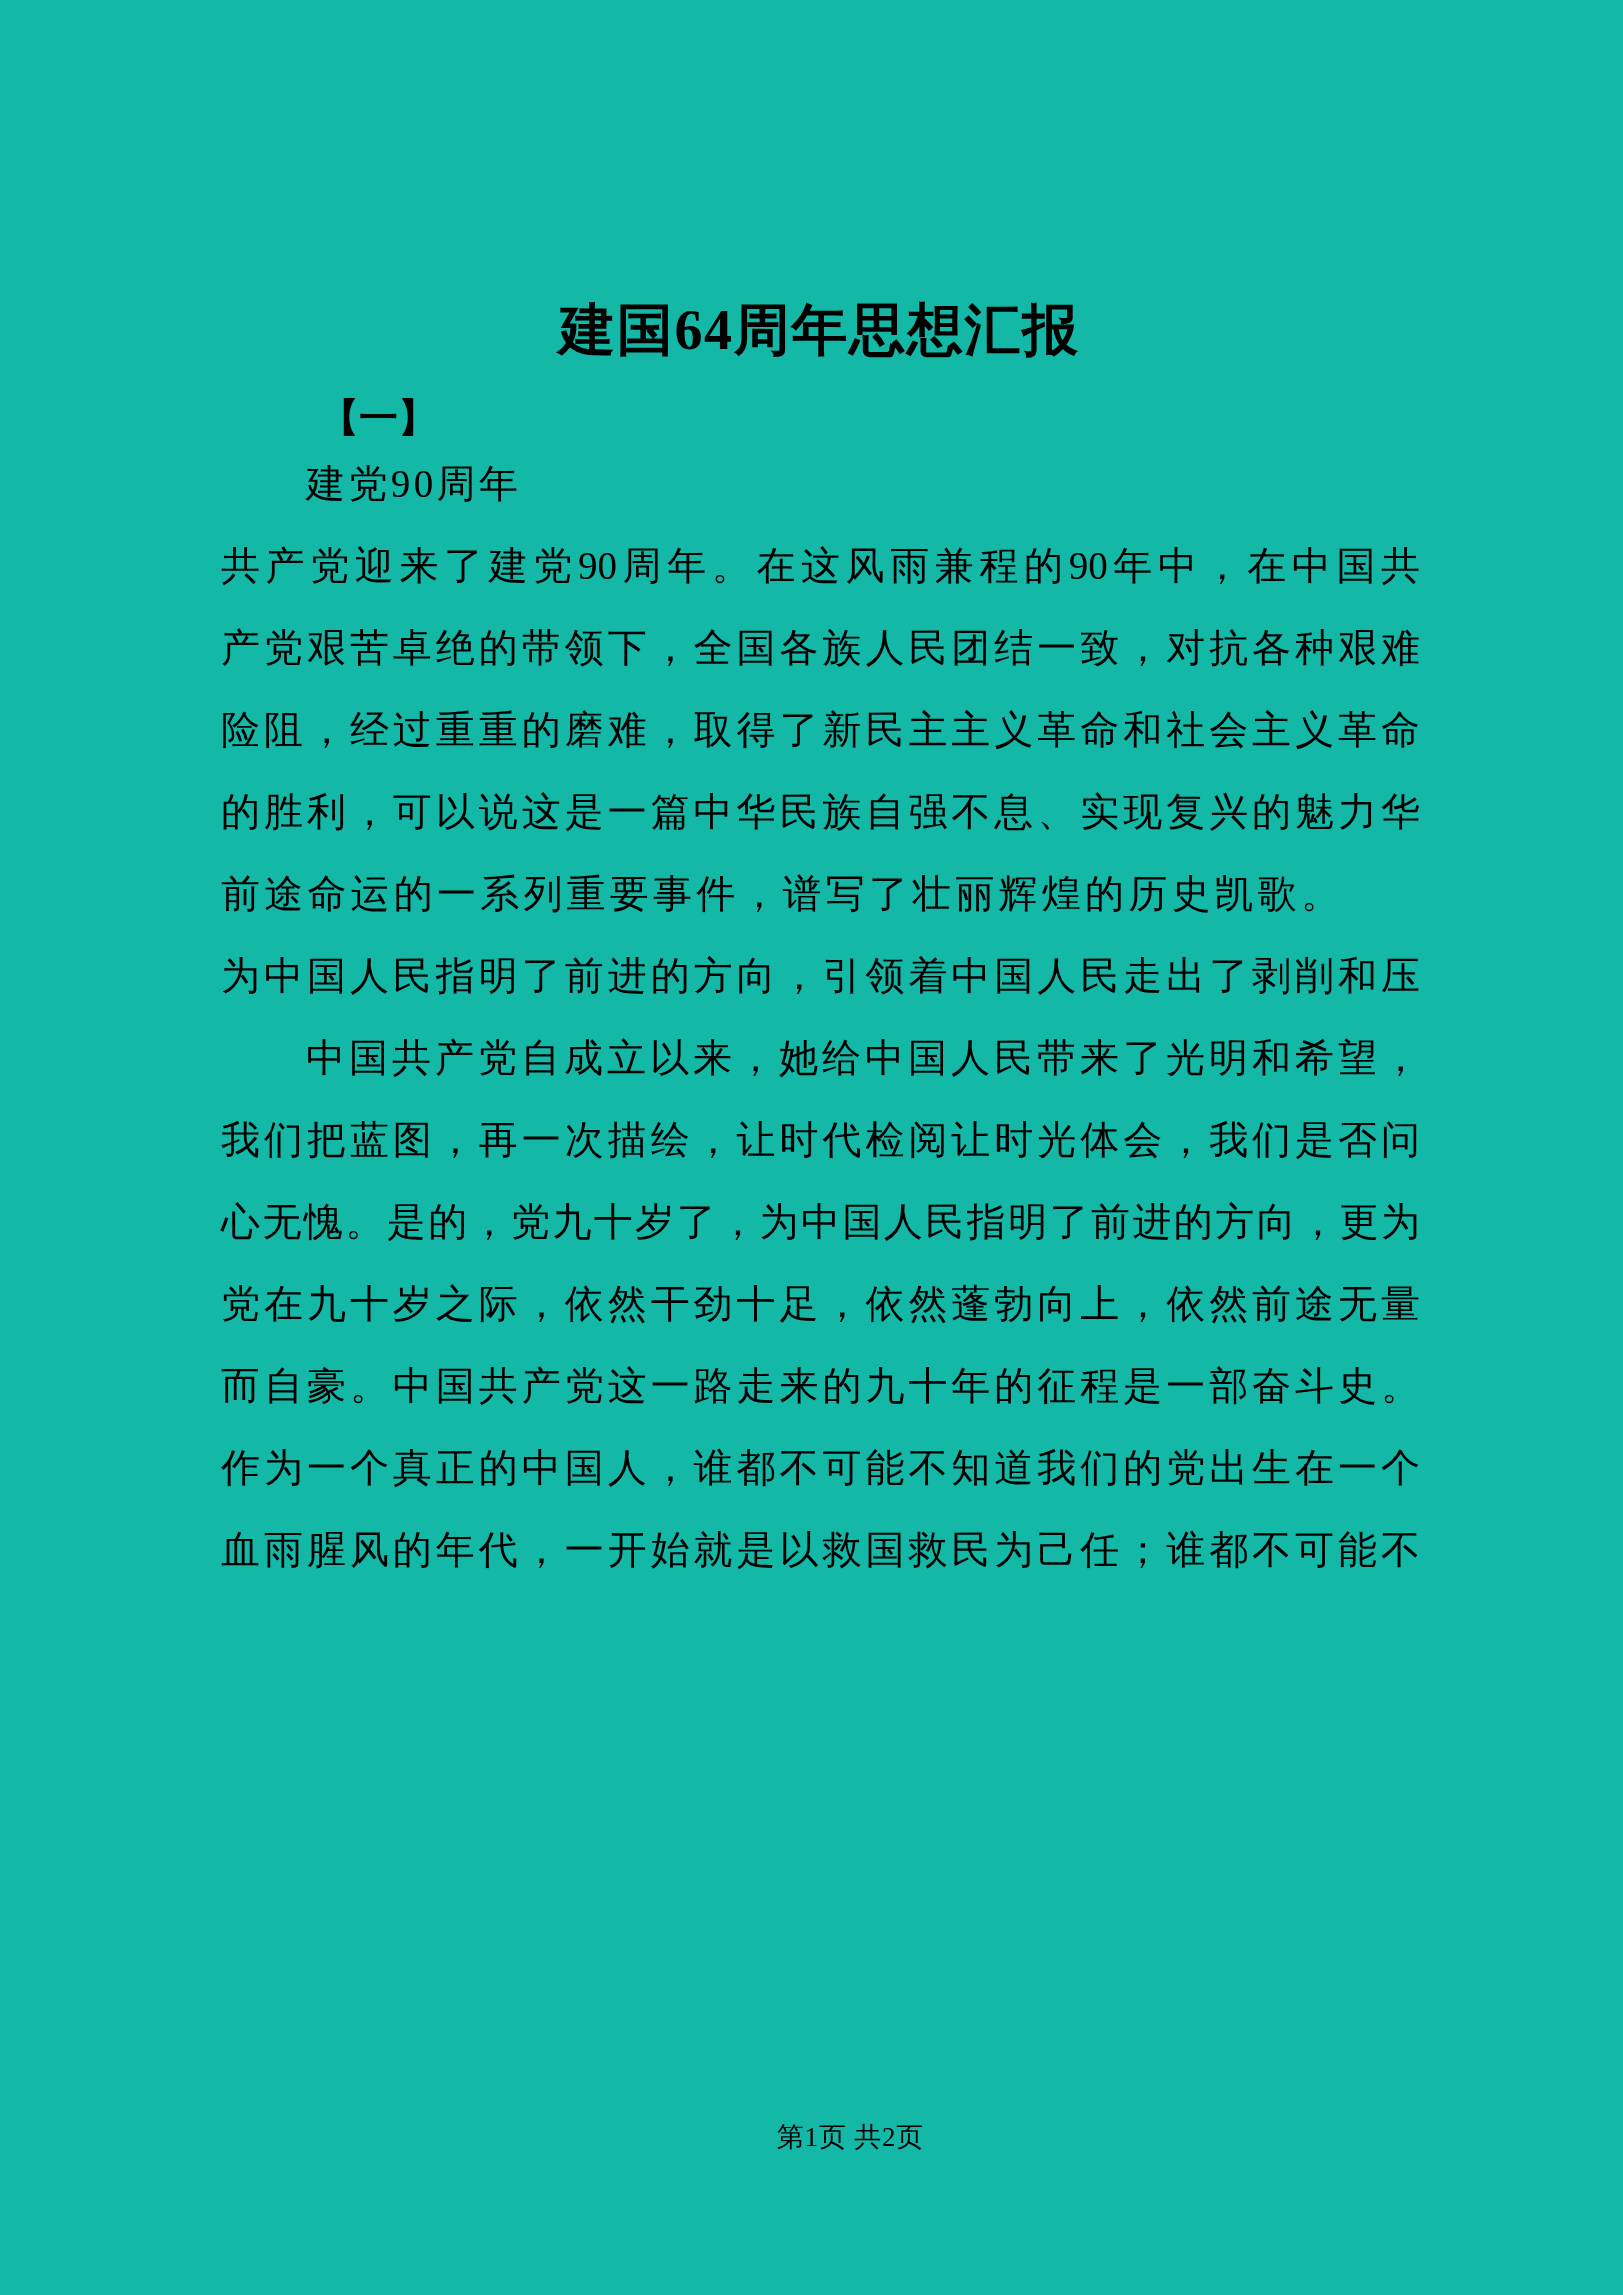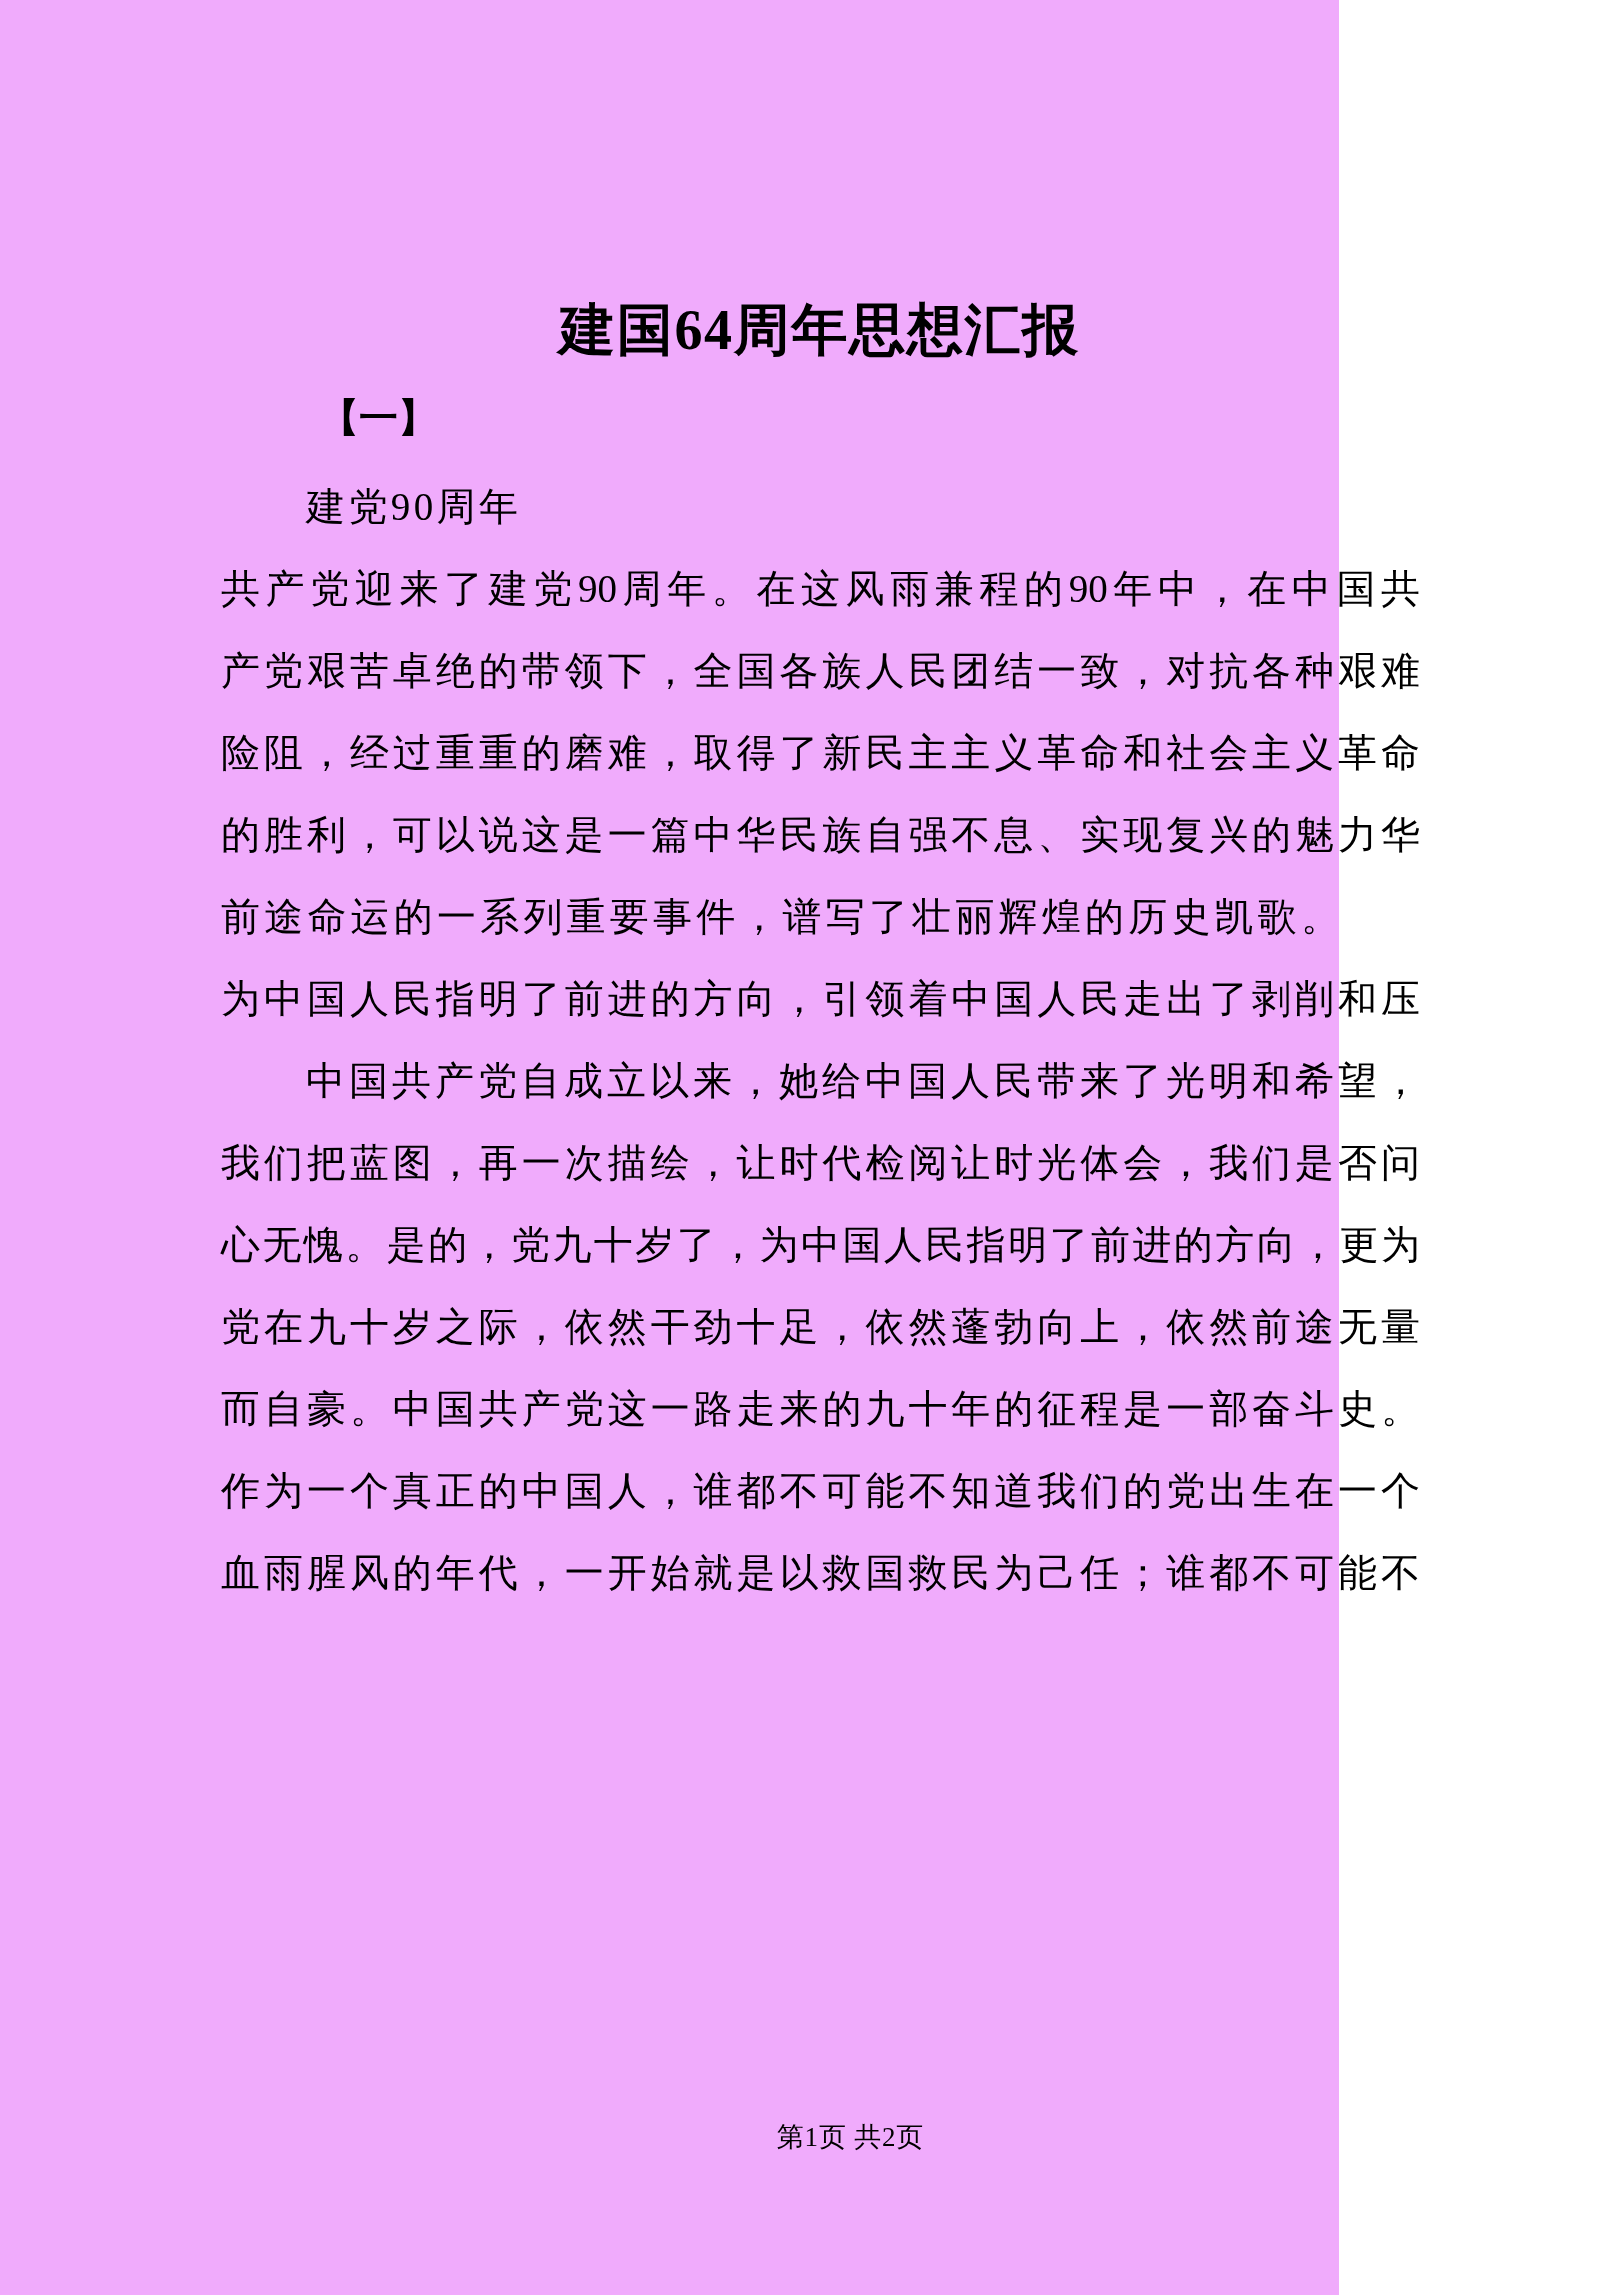--- a/index.html
+++ b/index.html
@@ -1,23 +1,23 @@
 <!DOCTYPE html>
 <html style="font-size:13.5px"><head>
 <meta charset="utf-8">
 <style>
   html, body { margin: 0; padding: 0; background: #ffffff; }
   body { width: 1623px; height: 2295px; position: relative; overflow: hidden;
          font-family: "Liberation Serif", "DejaVu Serif", serif; color: #000; }
-  .page { position: absolute; left: 0; top: 0; width: 1339px; height: 2295px; background: #f0abfc; }
+  .page { position: absolute; left: 0; top: 0; width: 1623px; height: 2295px; background: #14b8a6; }
   .title { position: absolute; left: 0; width: 1639px; top: 296px; height: 68px; line-height: 68px;
            text-align: center; font-size: 56px; font-weight: bold; letter-spacing: 1.7px; }
   .section { position: absolute; left: 320px; top: 391px; height: 54px; line-height: 54px;
              font-size: 39px; font-weight: bold; }
-  .body { position: absolute; left: 221px; top: 466px; width: 1199px; }
+  .body { position: absolute; left: 221px; top: 443px; width: 1199px; }
   .line { height: 82px; line-height: 82px; font-size: 39px; white-space: nowrap;
           text-align: justify; text-align-last: justify; }
   .line.indent { padding-left: 85px; }
   .line.last { text-align-last: left; letter-spacing: 4.2px; }
   .line.short { text-align-last: left; letter-spacing: 3.4px; }
   .footer { position: absolute; left: 0; width: 1701px; top: 2119px; height: 37px; line-height: 37px;
             text-align: center; font-size: 27px; letter-spacing: 0.8px; }
 </style>
 </head>
 <body>

